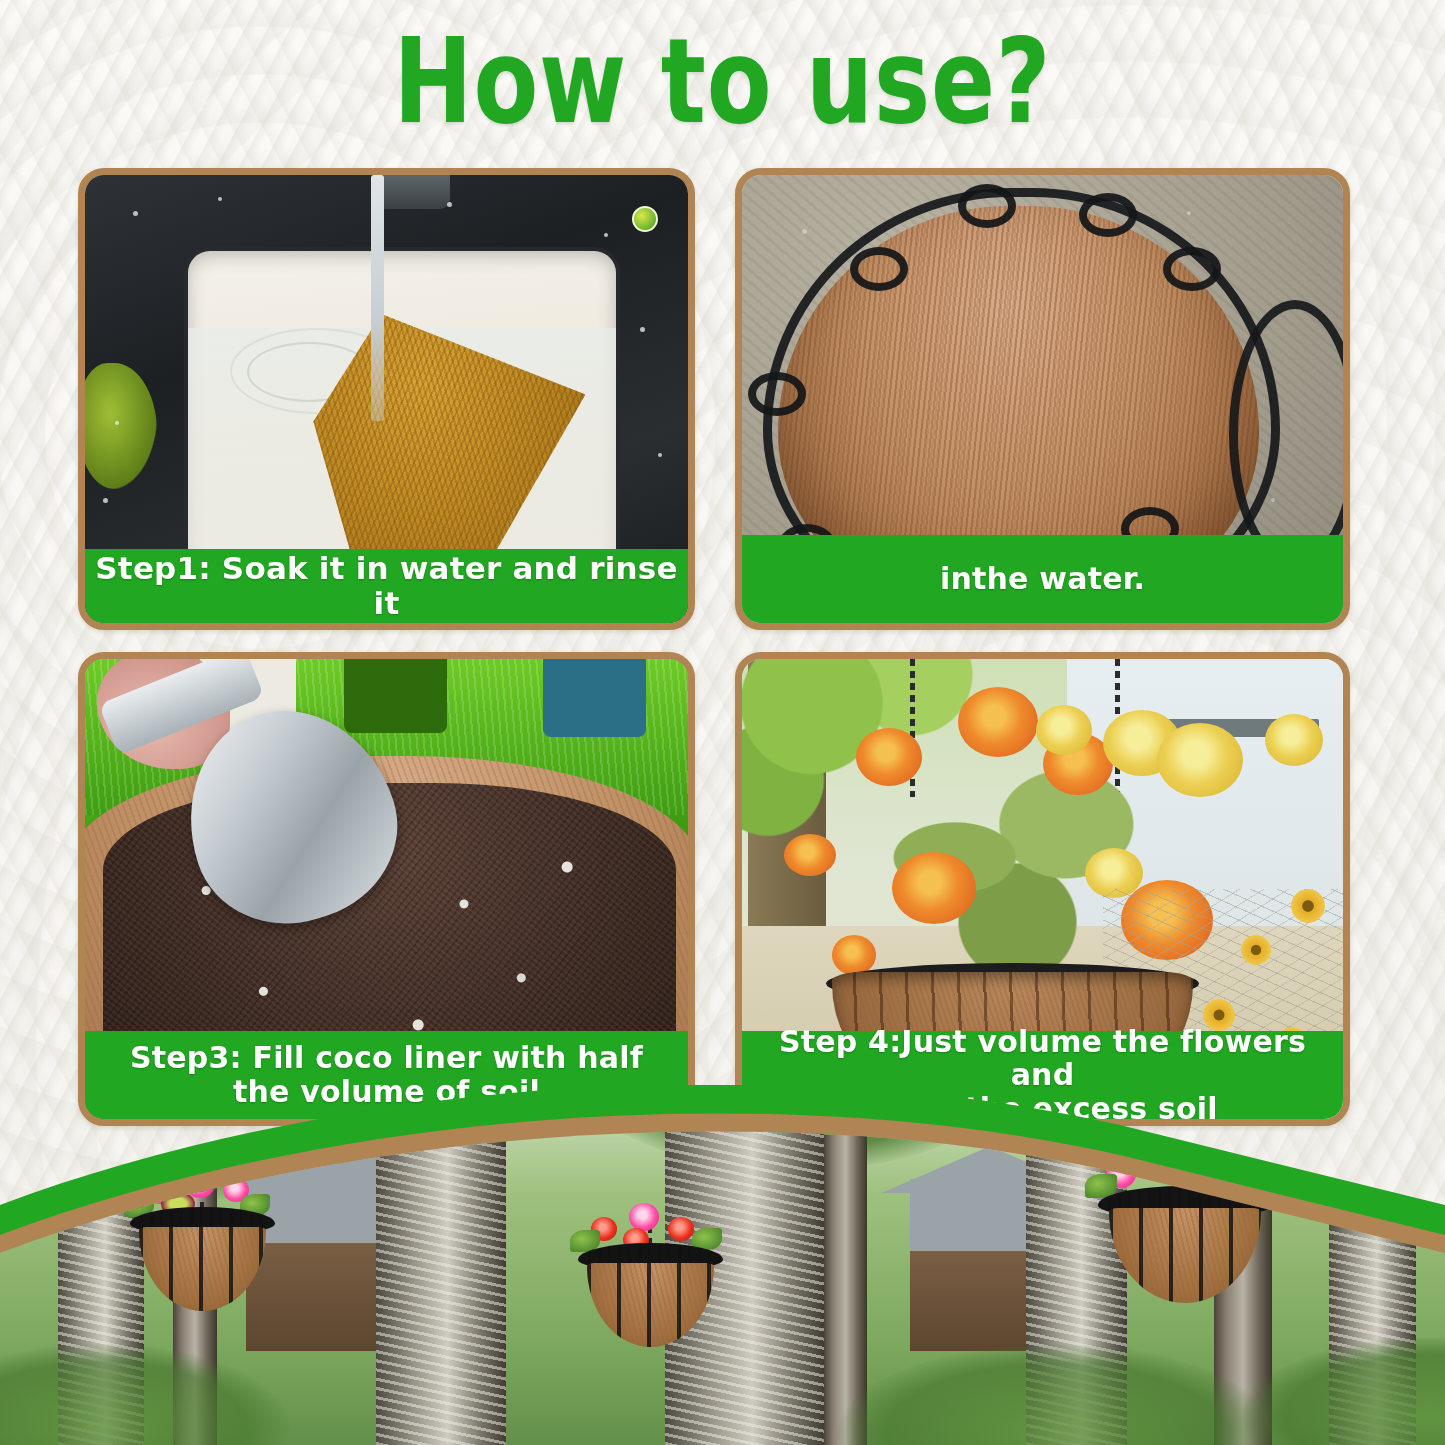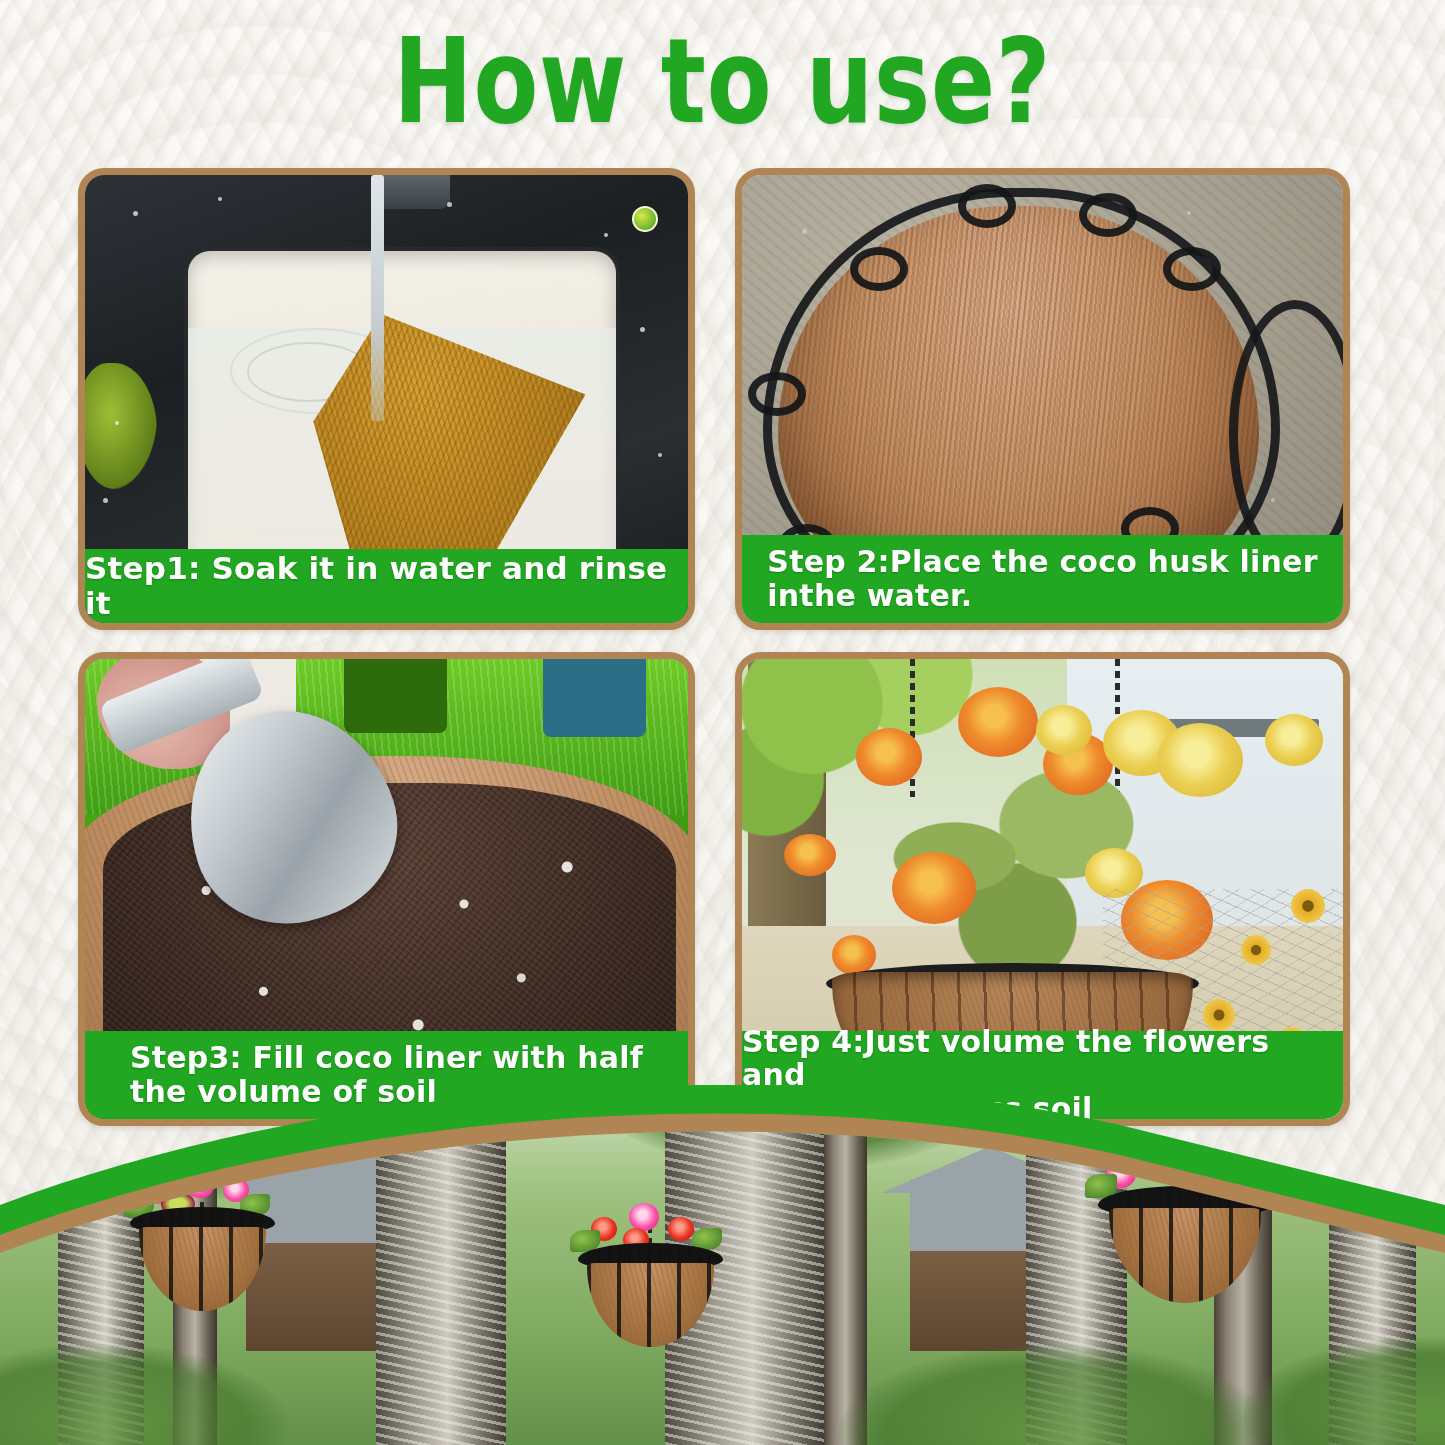--- a/index.html
+++ b/index.html
@@ -53,20 +53,21 @@
   .card.c4{left:657px;top:484px;width:615px;height:474px;}
 
   .photo{position:absolute;left:0;top:0;right:0;bottom:0;overflow:hidden;}
 
   .caption{
     position:absolute;left:0;right:0;bottom:0;
     background:#22a722;
     color:#ffffff;
     font-family:"DejaVu Sans", sans-serif;
     font-weight:bold;
+    text-align:center;
     display:flex;align-items:center;justify-content:center;
     text-shadow:0 1px 2px rgba(0,60,0,.35);
     line-height:1.12;
     z-index:3;
   }
   .caption.one-line{height:74px;font-size:31px;letter-spacing:.2px;}
   .caption.two-line{height:88px;font-size:30px;letter-spacing:.2px;}
 
   
   .p1{background:linear-gradient(160deg,#2e3236 0%,#1d2023 35%,#2a2e31 70%,#191c1e 100%);}
@@ -326,21 +327,20 @@
       <div class="p2-loop" style="left:18%;top:16%;"></div>
       <div class="p2-loop" style="left:70%;top:16%;"></div>
       <div class="p2-loop" style="left:1%;top:44%;"></div>
       <div class="p2-loop" style="left:6%;top:78%;"></div>
       <div class="p2-loop" style="left:63%;top:74%;"></div>
       <div class="p2-loop" style="left:36%;top:88%;"></div>
       <div class="p2-side"></div>
     </div>
     <div class="caption two-line">
       <div>
-        <div>Step 2:Place the coco husk liner</div>
         <div>inthe water.</div>
       </div>
     </div>
   </div>
 
   <div class="card c3">
     <div class="photo p3">
       <div class="p3-grass"></div>
       <div class="p3-pot"></div>
       <div class="p3-pot2"></div>

